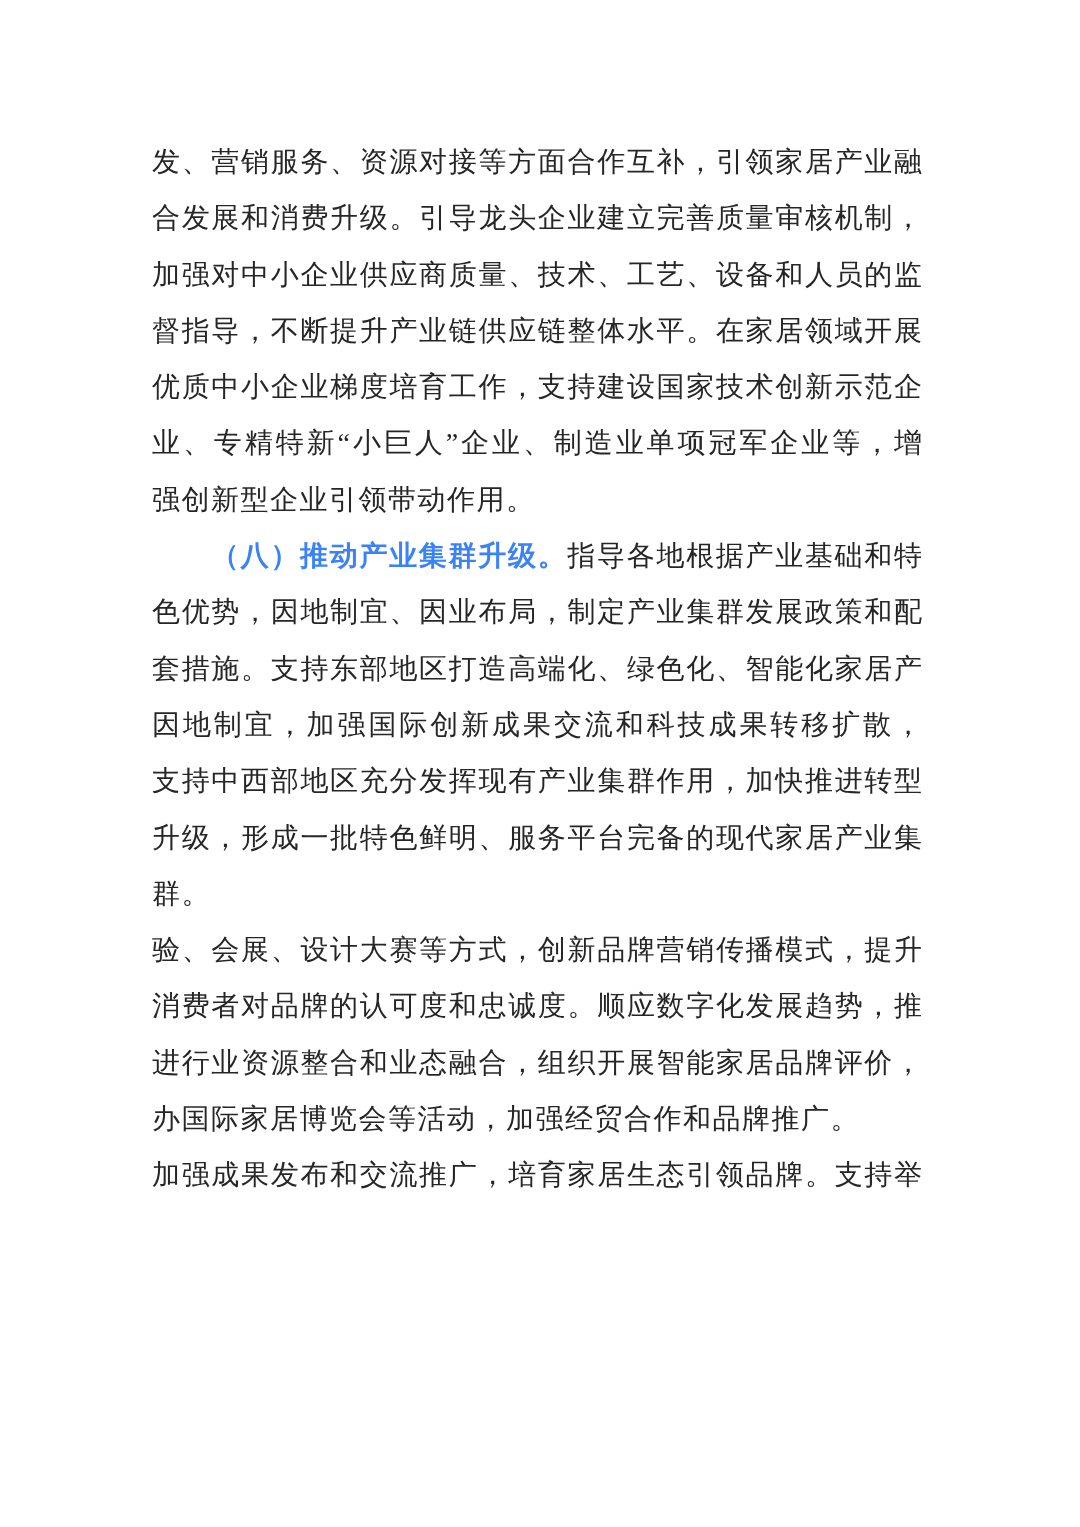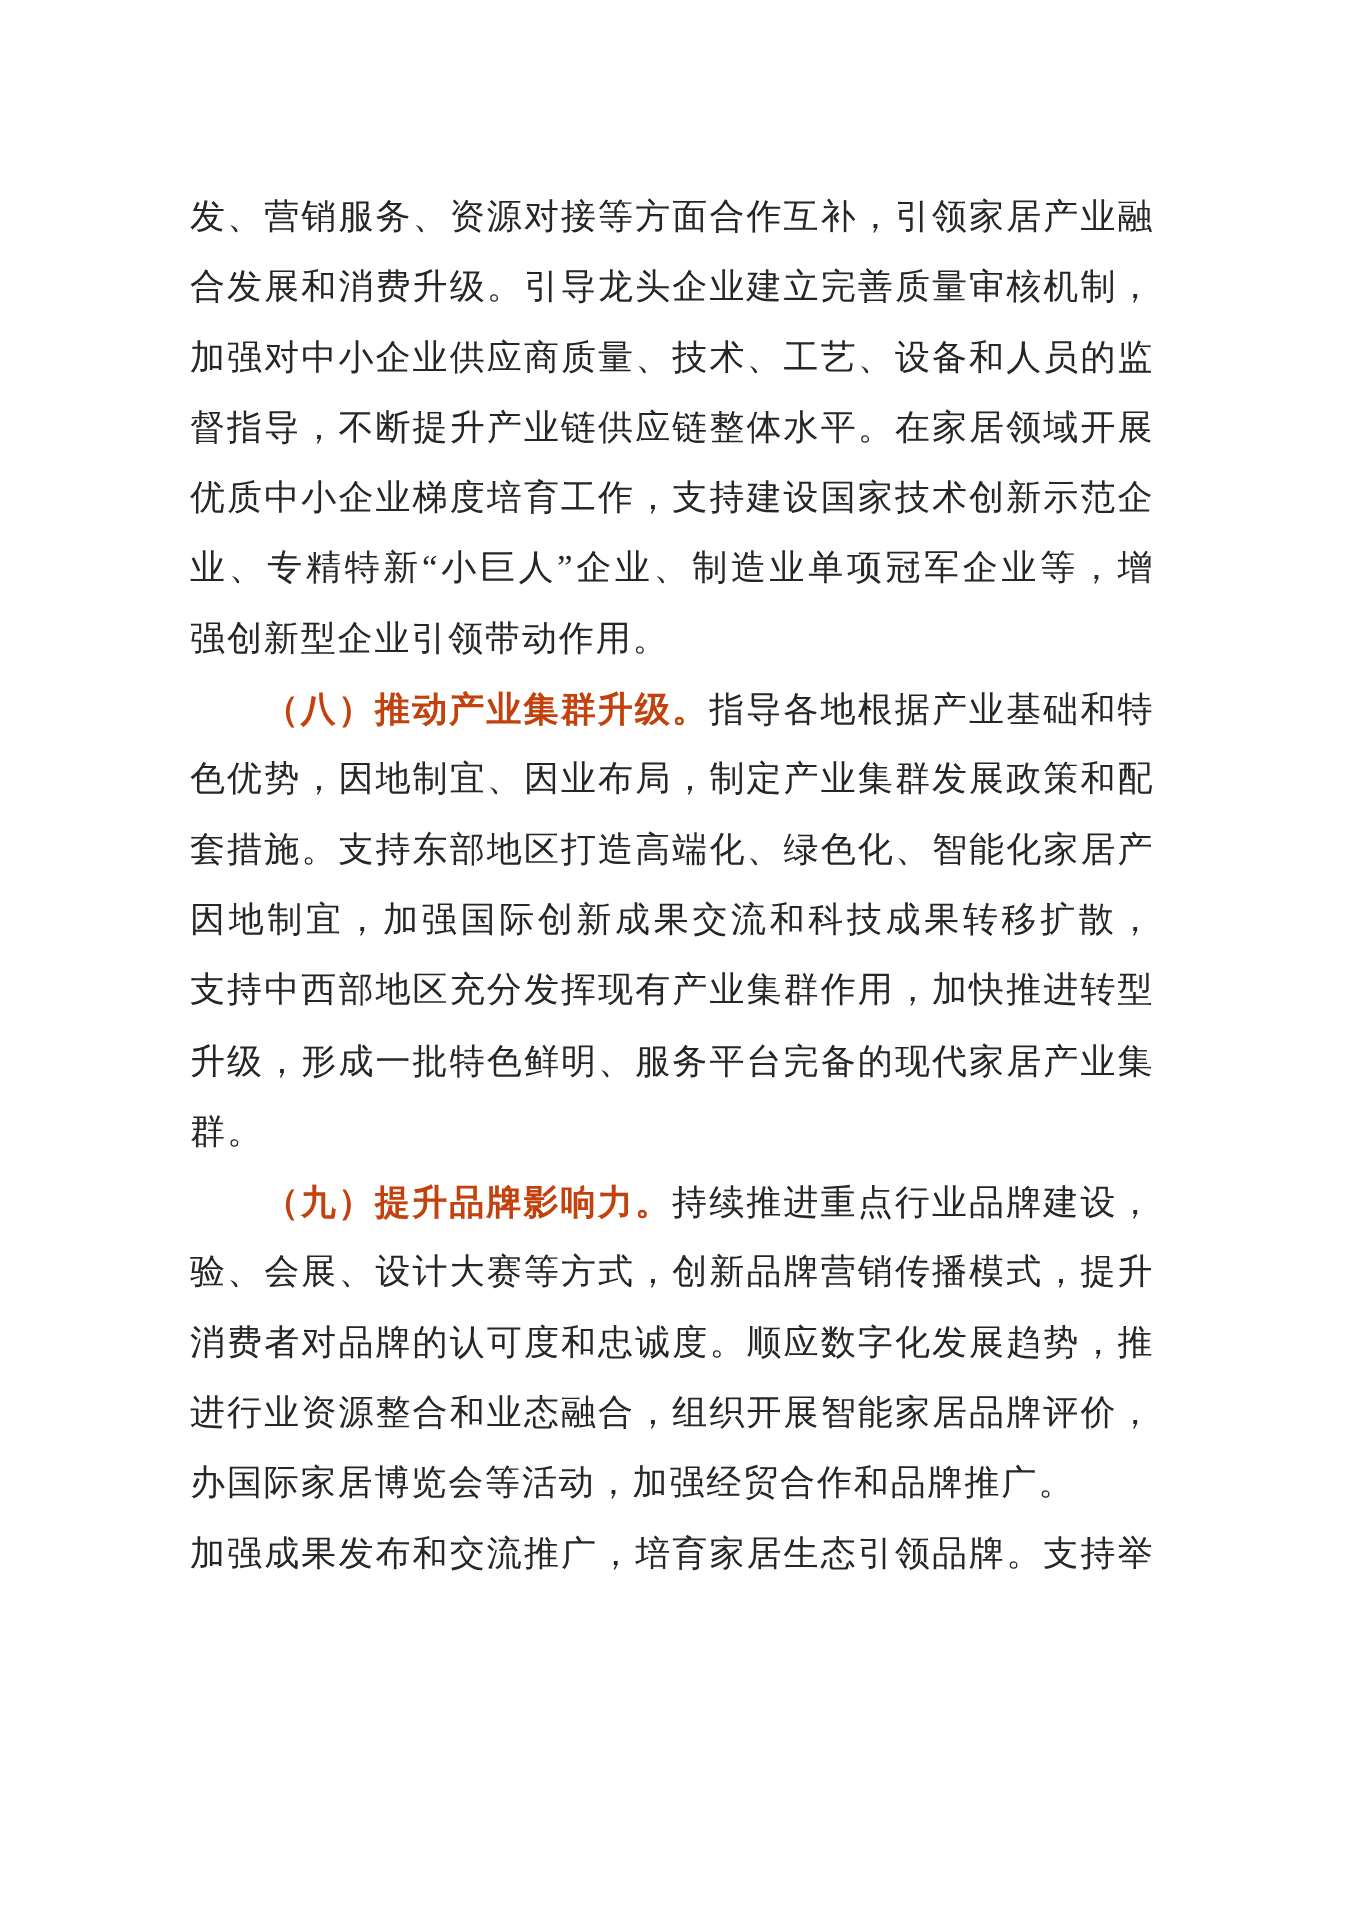--- a/index.html
+++ b/index.html
@@ -4,21 +4,21 @@
 <style>
   html, body {
     margin: 0;
     padding: 0;
     background: #ffffff;
   }
   .page {
     position: relative;
     width: 1080px;
     height: 1257px;
-    margin: 12px auto;
+    margin: 0 auto;
     background: #ffffff;
     overflow: hidden;
     font-family: "Liberation Serif", "DejaVu Serif", serif;
   }
   .doc-body {
     position: absolute;
     left: 152px;
     top: 134px;
     width: 770px;
   }
@@ -42,21 +42,21 @@
   }
   .line.last {
     text-align-last: left;
     letter-spacing: 1.5px;
   }
   .seg {
     font-weight: 400;
   }
   .seg.bold {
     font-weight: 700;
-    color: #c2410c;
+    color: #3b82f6;
     font-family: "Liberation Sans", "DejaVu Sans", sans-serif;
   }
   .page-number {
     position: absolute;
     top: 1408px;
     left: 0;
     width: 100%;
     height: 40px;
     text-align: center;
     font-size: 26px;
@@ -82,21 +82,20 @@
       <div class="paragraph">
         <div class="line indent"><span class="seg bold">（八）推动产业集群升级。</span><span class="seg">指导各地根据产业基础和特</span></div>
         <div class="line"><span class="seg">色优势，因地制宜、因业布局，制定产业集群发展政策和配</span></div>
         <div class="line"><span class="seg">套措施。支持东部地区打造高端化、绿色化、智能化家居产</span></div>
         <div class="line"><span class="seg">因地制宜，加强国际创新成果交流和科技成果转移扩散，</span></div>
         <div class="line"><span class="seg">支持中西部地区充分发挥现有产业集群作用，加快推进转型</span></div>
         <div class="line"><span class="seg">升级，形成一批特色鲜明、服务平台完备的现代家居产业集</span></div>
         <div class="line last"><span class="seg">群。</span></div>
       </div>
       <div class="paragraph">
-        <div class="line indent"><span class="seg bold">（九）提升品牌影响力。</span><span class="seg">持续推进重点行业品牌建设，</span></div>
         <div class="line"><span class="seg">验、会展、设计大赛等方式，创新品牌营销传播模式，提升</span></div>
         <div class="line"><span class="seg">消费者对品牌的认可度和忠诚度。顺应数字化发展趋势，推</span></div>
         <div class="line"><span class="seg">进行业资源整合和业态融合，组织开展智能家居品牌评价，</span></div>
         <div class="line last"><span class="seg">办国际家居博览会等活动，加强经贸合作和品牌推广。</span></div>
         <div class="line"><span class="seg">加强成果发布和交流推广，培育家居生态引领品牌。支持举</span></div>
       </div>
     </div>
   <div class="page-number">6</div>
 </div>
 

